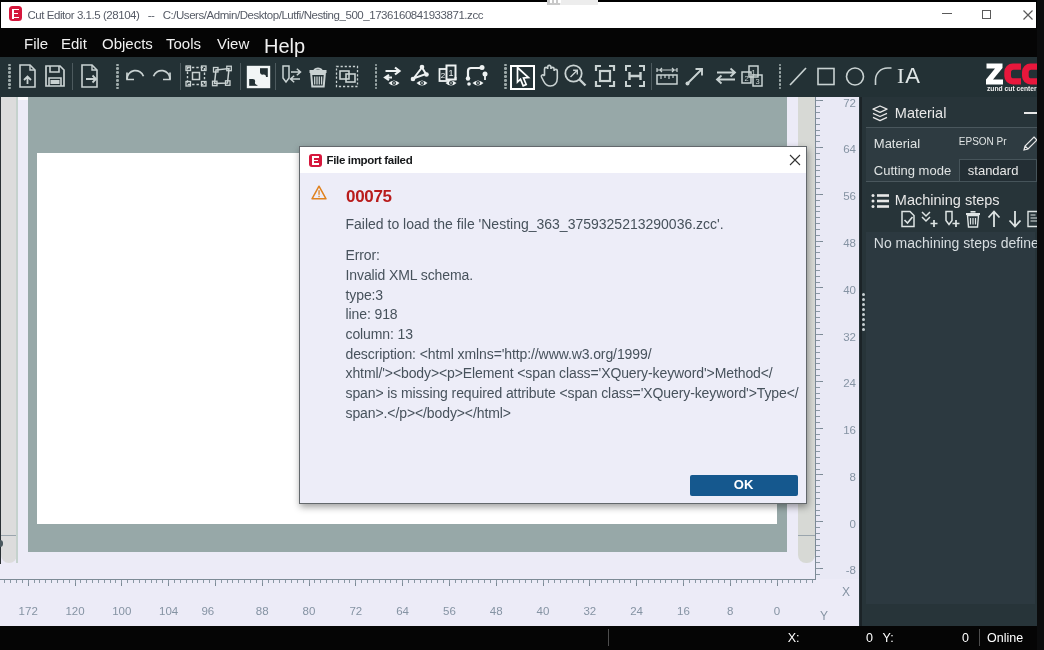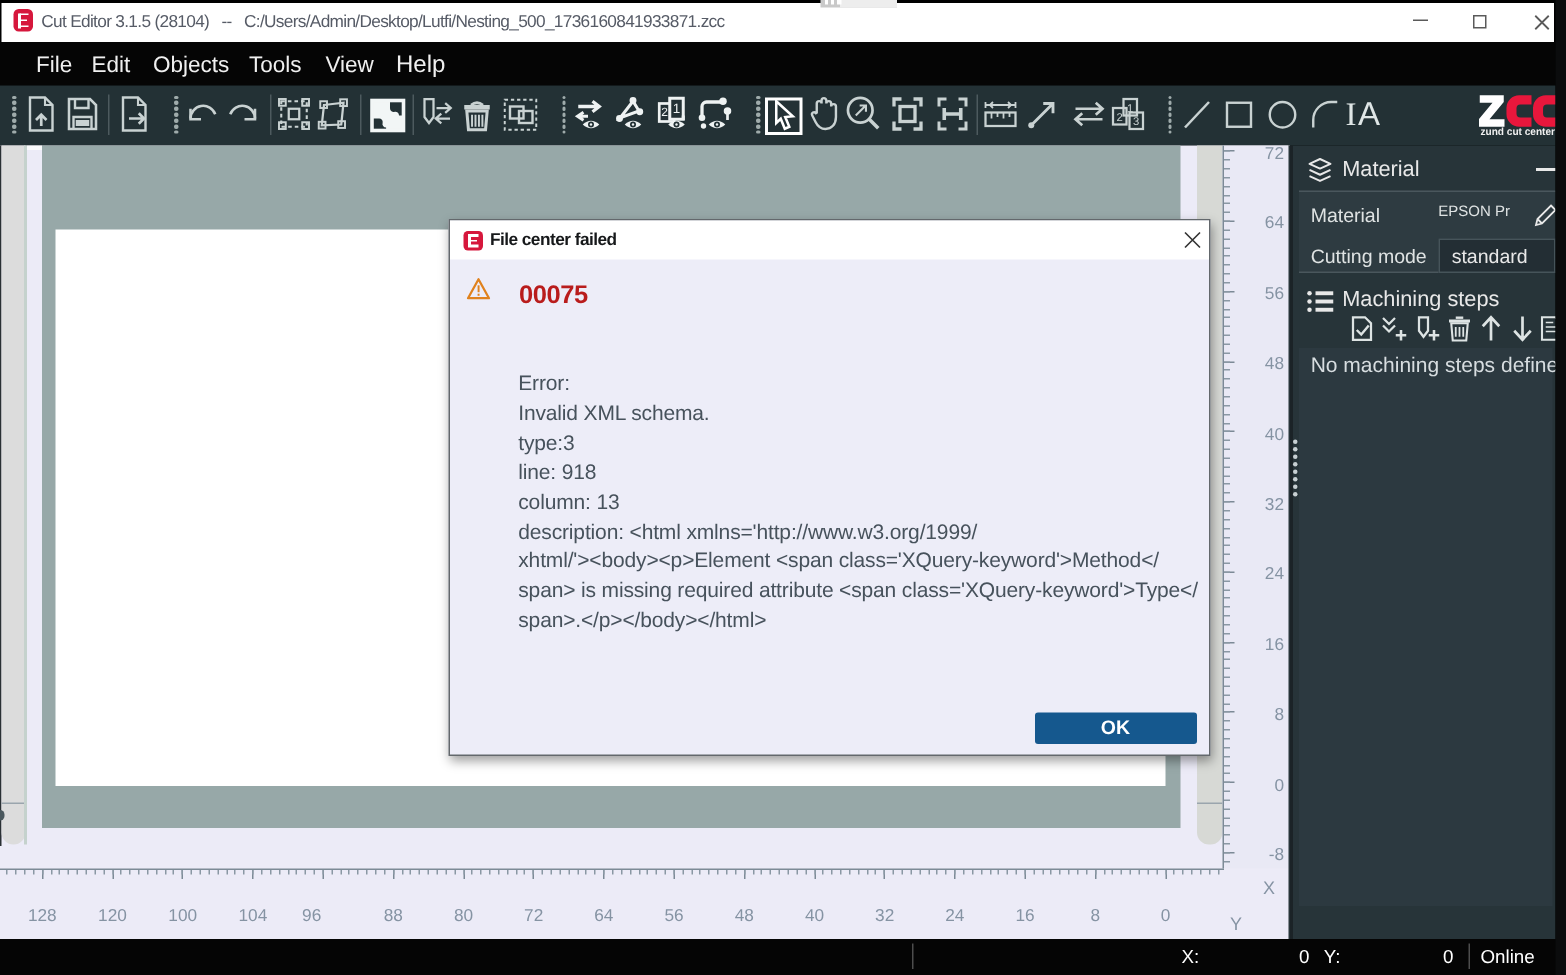--- a/index.html
+++ b/index.html
@@ -29,21 +29,21 @@
 <svg class="abs" style="left:1022px; top:9px;" width="12" height="12" viewBox="0 0 12 12">
     <path d="M1.5 1.5 L10.5 10.5 M10.5 1.5 L1.5 10.5" stroke="#5a5a5a" stroke-width="1.2"></path>
   </svg>
 
 <div class="abs" style="left:0; top:28px; width:1037px; height:29px; background:#050505;"></div>
 <div class="abs" style="top:35px; left:24px;  color:#f0f0f0; font-size:15px;">File</div>
 <div class="abs" style="top:35px; left:61px;  color:#f0f0f0; font-size:15px;">Edit</div>
 <div class="abs" style="top:35px; left:102px; color:#f0f0f0; font-size:15px;">Objects</div>
 <div class="abs" style="top:35px; left:166px; color:#f0f0f0; font-size:15px;">Tools</div>
 <div class="abs" style="top:35px; left:217px; color:#f0f0f0; font-size:15px;">View</div>
-<div class="abs" style="top:35px; left:264px; color:#f0f0f0; font-size:16px;">Help</div>
+<div class="abs" style="top:35px; left:264px; color:#f0f0f0; font-size:20px;">Help</div>
 
 <div id="toolbar" class="abs" style="left:0; top:57px; width:1037px; height:39.5px; background:#233135;"></div>
 <div id="tb-grips">
     <div class="abs" style="left:8px; top:63.5px; width:2.6px; height:2.6px; border-radius:50%; background:#9fabab;"></div>
     <div class="abs" style="left:8px; top:67.4px; width:2.6px; height:2.6px; border-radius:50%; background:#9fabab;"></div>
     <div class="abs" style="left:8px; top:71.3px; width:2.6px; height:2.6px; border-radius:50%; background:#9fabab;"></div>
     <div class="abs" style="left:8px; top:75.2px; width:2.6px; height:2.6px; border-radius:50%; background:#9fabab;"></div>
     <div class="abs" style="left:8px; top:79.1px; width:2.6px; height:2.6px; border-radius:50%; background:#9fabab;"></div>
     <div class="abs" style="left:8px; top:83px; width:2.6px; height:2.6px; border-radius:50%; background:#9fabab;"></div>
     <div class="abs" style="left:8px; top:86.9px; width:2.6px; height:2.6px; border-radius:50%; background:#9fabab;"></div>
@@ -396,21 +396,21 @@
     <div class="abs" style="left:816.4px; top:556.2880000000002px; width:3.8px; height:1px; background:#8a98a4;"></div>
     <div class="abs" style="left:816.4px; top:562.1340000000002px; width:3.8px; height:1px; background:#8a98a4;"></div>
     <div class="abs" style="left:816.4px; top:567.9800000000002px; width:3.8px; height:1px; background:#8a98a4;"></div>
     <div class="abs" style="left:816.4px; top:573.8260000000002px; width:3.8px; height:1px; background:#8a98a4;"></div>
   </div>
 <div class="abs" style="left:836px; top:585px; width:20px; text-align:center; font-size:12px; color:#8593a3;">X</div>
 
 <div class="abs" style="left:0; top:578.8px; width:816.4px; height:1px; background:#7c8a96;"></div>
 <div id="hruler">
     <div class="abs" style="left:27.7px; top:579.8px; width:1px; height:6.5px; background:#7c8a96;"></div>
-    <div class="abs" style="left:14.2px; top:604.5px; width:28px; text-align:center; font-size:11.5px; color:#8593a3;">128</div>
+    <div class="abs" style="left:14.2px; top:604.5px; width:28px; text-align:center; font-size:11.5px; color:#8593a3;">172</div>
     <div class="abs" style="left:74.5px; top:579.8px; width:1px; height:6.5px; background:#7c8a96;"></div>
     <div class="abs" style="left:61px; top:604.5px; width:28px; text-align:center; font-size:11.5px; color:#8593a3;">120</div>
     <div class="abs" style="left:121.3px; top:579.8px; width:1px; height:6.5px; background:#7c8a96;"></div>
     <div class="abs" style="left:107.8px; top:604.5px; width:28px; text-align:center; font-size:11.5px; color:#8593a3;">100</div>
     <div class="abs" style="left:168.09999999999997px; top:579.8px; width:1px; height:6.5px; background:#7c8a96;"></div>
     <div class="abs" style="left:154.59999999999997px; top:604.5px; width:28px; text-align:center; font-size:11.5px; color:#8593a3;">104</div>
     <div class="abs" style="left:214.89999999999998px; top:579.8px; width:1px; height:6.5px; background:#7c8a96;"></div>
     <div class="abs" style="left:201.39999999999998px; top:604.5px; width:28px; text-align:left; font-size:11.5px; color:#8593a3;">96</div>
     <div class="abs" style="left:261.7px; top:579.8px; width:1px; height:6.5px; background:#7c8a96;"></div>
     <div class="abs" style="left:248.2px; top:604.5px; width:28px; text-align:center; font-size:11.5px; color:#8593a3;">88</div>
@@ -660,26 +660,27 @@
 
 <div class="abs" style="left:1036.5px; top:0; width:7.5px; height:650px; background:#0b0c0d;"></div>
 
 <div class="abs" style="left:299px; top:145.8px; width:508px; height:358px; background:#ededf8; border:1px solid #63686c; box-shadow:1px 3px 7px rgba(0,0,0,0.38);">
   <div class="abs" style="left:0; top:0; width:506px; height:26.6px; background:#fff;"></div>
   <div class="abs" style="left:9px; top:6.8px; width:13.4px; height:13.4px; background:#d6173c; border-radius:3px;"></div>
   <div class="abs" style="left:12px; top:9.3px; width:2px; height:8.6px; background:#fff;"></div>
   <div class="abs" style="left:13.6px; top:9.3px; width:5px; height:1.6px; background:#fff;"></div>
   <div class="abs" style="left:13.6px; top:12.8px; width:4px; height:1.6px; background:#fff;"></div>
   <div class="abs" style="left:13.6px; top:16.3px; width:5px; height:1.6px; background:#fff;"></div>
-  <div class="abs" style="left:26.6px; top:7px; font-size:11.5px; letter-spacing:-0.35px; font-weight:600; color:#16181a;">File center failed</div>
+  <div class="abs" style="left:26.6px; top:7px; font-size:11.5px; letter-spacing:-0.35px; font-weight:600; color:#16181a;">File import failed</div>
   <svg class="abs" style="left:489px; top:7px;" width="12" height="12" viewBox="0 0 12 12">
       <path d="M1 1 L11 11 M11 1 L1 11" stroke="#333" stroke-width="1.1"></path>
     </svg>
 
   <svg class="abs" style="left:11px; top:38px;" width="16" height="15" viewBox="0 0 16 15">
     <path d="M8 1.2 L15 13.8 L1 13.8 Z" fill="none" stroke="#e0821e" stroke-width="1.5" stroke-linejoin="round"></path>
     <rect x="7.4" y="5.2" width="1.3" height="4.6" fill="#e0821e"></rect>
     <rect x="7.4" y="10.8" width="1.3" height="1.4" fill="#e0821e"></rect>
   </svg>
   <div class="abs" style="left:46px; top:40.5px; font-size:17px; letter-spacing:-0.3px; font-weight:bold; color:#b91c1c;">00075</div>
+  <div class="abs" style="left:45.5px; top:68px; font-size:14px; color:#47525c; line-height:19.7px; white-space:nowrap;">Failed to load the file 'Nesting_363_3759325213290036.zcc'.</div>
   <div class="abs" style="left:45.5px; top:99.4px; font-size:14px; letter-spacing:-0.1px; color:#47525c; line-height:19.7px; white-space:nowrap;">Error:<br>Invalid XML schema.<br>type:3<br>line: 918<br>column: 13<br>description: &lt;html xmlns='http://www.w3.org/1999/<br>xhtml/'&gt;&lt;body&gt;&lt;p&gt;Element &lt;span class='XQuery-keyword'&gt;Method&lt;/<br>span&gt; is missing required attribute &lt;span class='XQuery-keyword'&gt;Type&lt;/<br>span&gt;.&lt;/p&gt;&lt;/body&gt;&lt;/html&gt;</div>
   <div class="abs" style="left:389.6px; top:328.5px; width:108px; height:20.5px; background:#15588e; border-radius:2px; color:#fff; font-size:13px; font-weight:600; text-align:center; line-height:20.5px;">OK</div>
 </div>
 
 </body></html>

